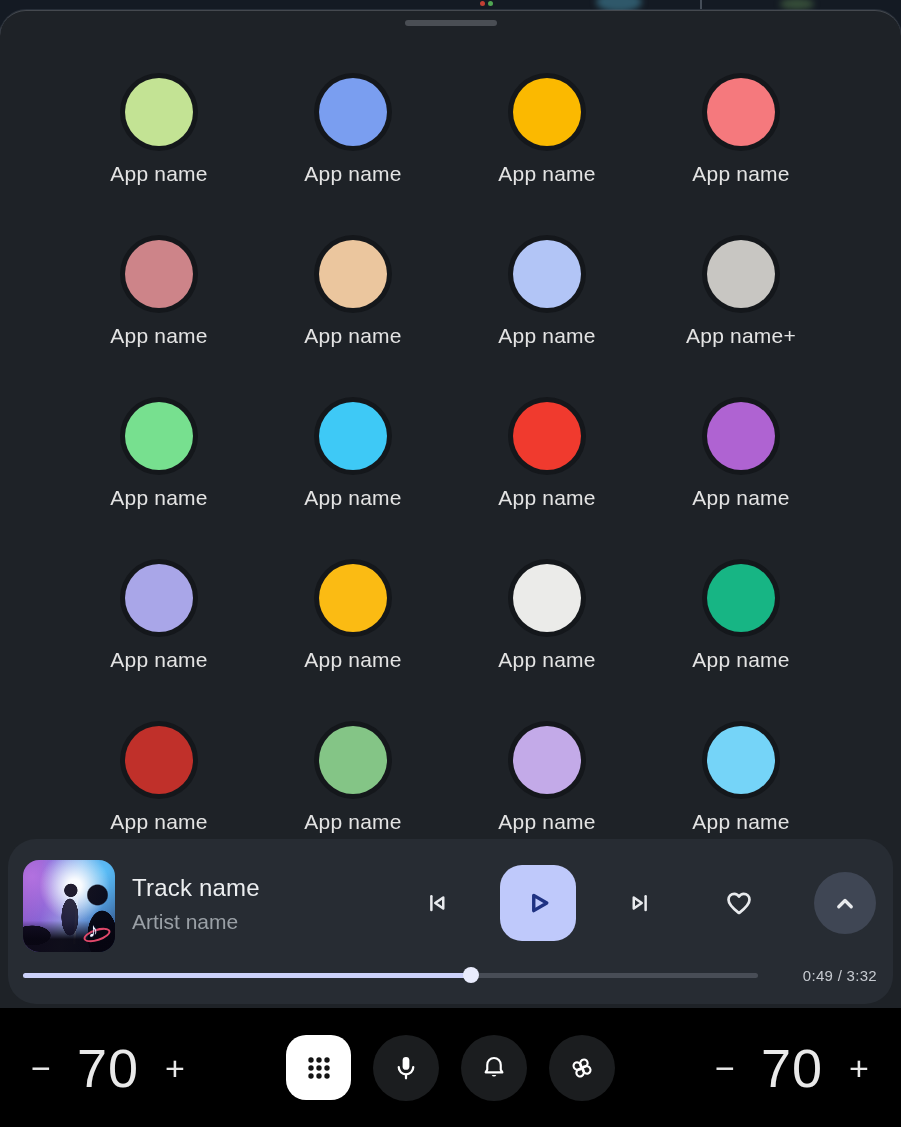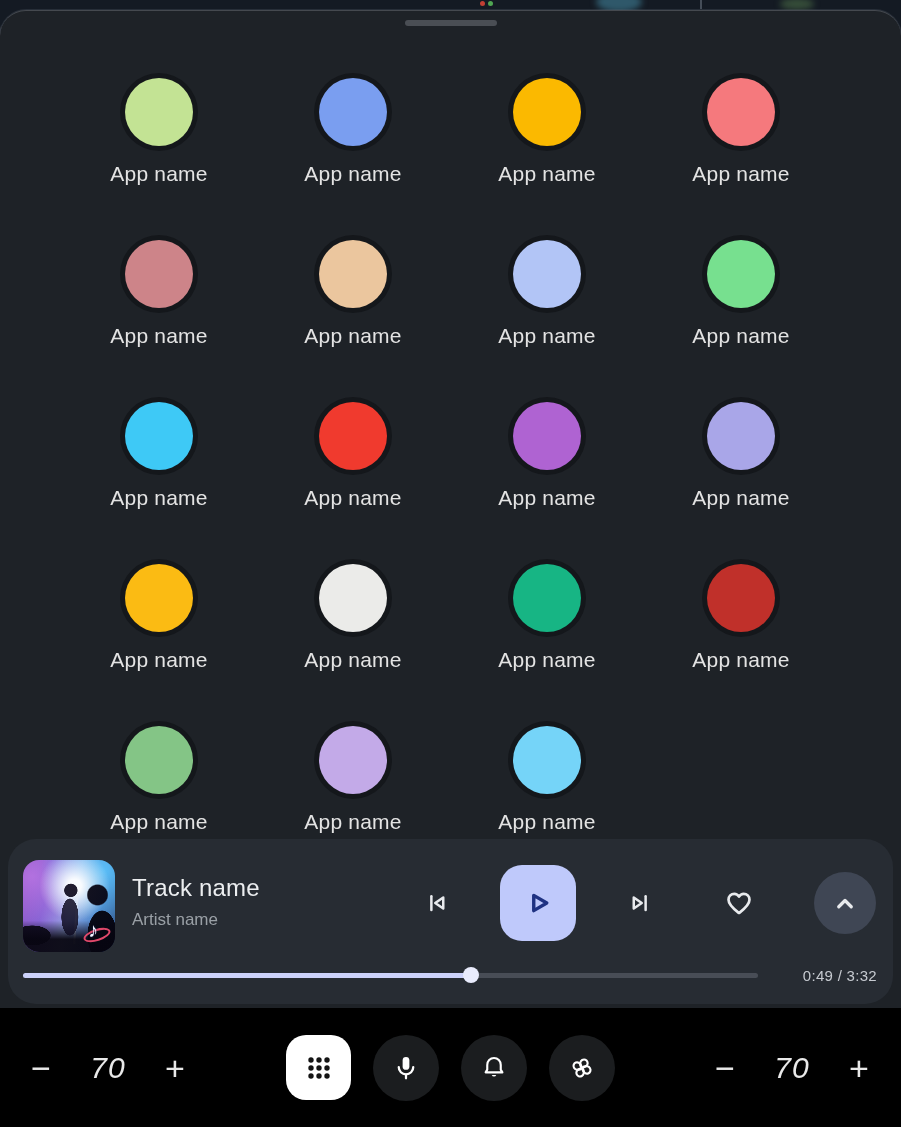--- a/index.html
+++ b/index.html
@@ -79,21 +79,21 @@
     position:absolute; left:1px; top:10px; width:28px; height:12px;
     border:2px solid #e0486a; border-radius:50%;
     transform:rotate(-18deg);
   }
   .art-logo .note {
     position:absolute; left:6px; top:0; font-size:20px; color:#f2f5ff; font-weight:bold;
     text-shadow:0 0 2px rgba(40,60,120,.8);
   }
 
   .track-name  { position:absolute; left:124px; top:35px; font-size:24px; font-weight:500; color:#eceef0; letter-spacing:.2px; }
-  .artist-name { position:absolute; left:124px; top:71px; font-size:17px; color:#9aa0a6; }
+  .artist-name { position:absolute; left:124px; top:71px; font-size:21px; color:#9aa0a6; }
 
   .ctl { position:absolute; display:flex; align-items:center; justify-content:center; background:none; border:none; cursor:pointer; }
   .btn-prev   { left:409px; top:44px; width:40px; height:40px; }
   .btn-play   { left:492px; top:26px; width:76px; height:76px; border-radius:22px; background:#bfc9fb; }
   .btn-next   { left:612px; top:44px; width:40px; height:40px; }
   .btn-heart  { left:709px; top:42px; width:44px; height:44px; }
   .btn-expand { left:806px; top:33px; width:62px; height:62px; border-radius:50%; background:#3f4654; }
 
   .progress-track {
     position:absolute; left:15px; top:134px; width:735px; height:5px;
@@ -108,21 +108,21 @@
 
   
   .bottom-bar { position:absolute; left:0; top:1008px; width:901px; height:119px; background:#000; }
   .temp-group { position:absolute; top:0; height:119px; display:flex; align-items:center; }
   .temp-left  { left:22px; }
   .temp-right { left:706px; }
   .temp-btn {
     width:38px; height:60px; background:none; border:none; color:#e8e8e8;
     font-family:inherit; font-size:34px; font-weight:300; cursor:pointer; line-height:60px; text-align:center; padding:0;
   }
-  .temp-value { width:96px; text-align:center; font-size:30px; color:#e9e9e9; letter-spacing:1px;font-style:italic; }
+  .temp-value { width:96px; text-align:center; font-size:54px; color:#e9e9e9; letter-spacing:1px; }
   .center-buttons { position:absolute; left:286px; top:0; height:119px; display:flex; align-items:center; gap:22px; }
   .round-btn {
     width:66px; height:66px; border-radius:50%; background:#1b1d1f;
     border:none; display:flex; align-items:center; justify-content:center; cursor:pointer;
   }
   .grid-btn {
     width:65px; height:65px; border-radius:20px; background:#ffffff;
     border:none; display:flex; align-items:center; justify-content:center; cursor:pointer;
   }
 </style>
@@ -161,20 +161,24 @@
         <div class="app-icon" style="background: rgb(205, 132, 137);"></div>
         <div class="app-label">App name</div>
       </div>
       <div class="app-item">
         <div class="app-icon" style="background: rgb(235, 198, 158);"></div>
         <div class="app-label">App name</div>
       </div>
       <div class="app-item">
         <div class="app-icon" style="background: rgb(178, 197, 246);"></div>
         <div class="app-label">App name</div>
+      </div>
+      <div class="app-item">
+        <div class="app-icon" style="background: rgb(200, 198, 194);"></div>
+        <div class="app-label">App name+</div>
       </div>
       <div class="app-item">
         <div class="app-icon" style="background: rgb(119, 224, 143);"></div>
         <div class="app-label">App name</div>
       </div>
       <div class="app-item">
         <div class="app-icon" style="background: rgb(62, 201, 246);"></div>
         <div class="app-label">App name</div>
       </div>
       <div class="app-item">

